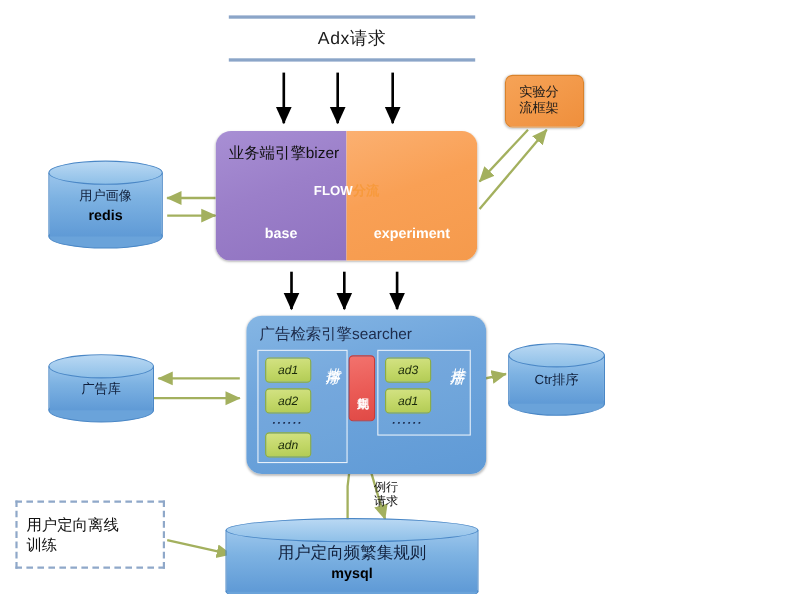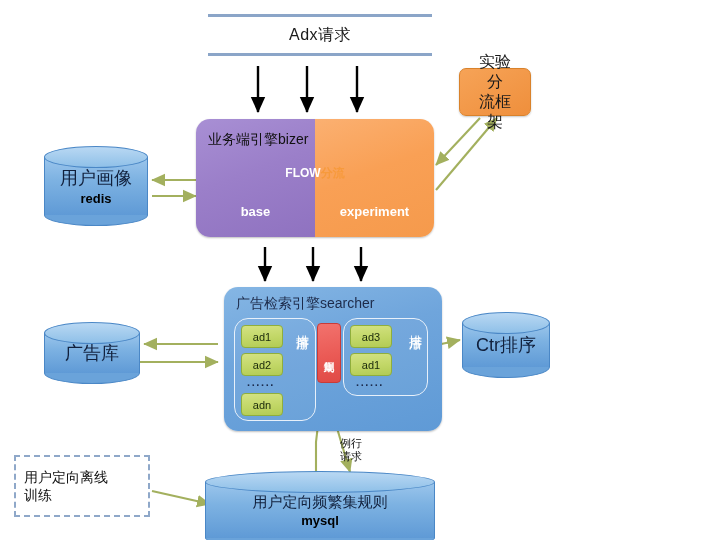--- a/index.html
+++ b/index.html
@@ -72,39 +72,40 @@
 
   
   #exp-frame {
     left: 459px; top: 68px; width: 72px; height: 48px;
     background: linear-gradient(150deg,#f6a357 0%, #ef8f3c 100%);
     border: 1px solid #d9822b; border-radius: 7px;
     display: flex; align-items: center; justify-content: center;
     box-shadow: 0 1px 2px rgba(0,0,0,.22);
   }
   #exp-frame .txt {
-    font-size: 16px; color: #1a1a1a; line-height: 1.25;
-    text-align: center; width: 46px;
+    font-size: 12px; color: #1a1a1a; line-height: 1.25;
+    width: 46px; font-family: Liberation Mono, monospace;
   }
 
   
   #searcher-box {
     left: 224px; top: 287px; width: 218px; height: 144px;
     background: linear-gradient(165deg,#85b6e4 0%, #6fa5dc 40%, #5f9ad6 100%);
     border-radius: 14px;
     box-shadow: 0 1px 2px rgba(0,0,0,.25);
   }
   #searcher-title {
     position: absolute; left: 12px; top: 8px;
     font-size: 14px; color: #1d2b4a; white-space: nowrap;
   }
   .panel {
     position: absolute;
-    border: 1px solid #e7f0fa; border-radius: 14px;
+    border: 1px solid #e7f0fa; border-radius: 0;
     background: rgba(255,255,255,0.045);
+    font-style: italic;
   }
   #panel-pre  { left: 10px; top: 31px; width: 80px; height: 101px; }
   #panel-post { left: 119px; top: 31px; width: 83px; height: 76px; }
   .ad-chip {
     position: absolute; left: 6px; width: 40px; height: 21px;
     background: linear-gradient(175deg,#d3e283 0%, #c2d767 55%, #b2cb55 100%);
     border: 1px solid #8fae3c; border-radius: 4px;
     display: flex; align-items: center; justify-content: center;
     font-size: 11px; color: #1b2a0b;
   }
@@ -148,21 +149,21 @@
     background: #6aa3da;
     border: 1px solid #4a87c6;
     box-sizing: border-box;
   }
   .cyl .label {
     position: absolute; left: 0; right: 0; top: 0; bottom: 0;
     display: flex; flex-direction: column;
     align-items: center; justify-content: center;
     z-index: 4; text-align: center;
   }
-  .cyl .l1 { font-size: 18px; color: #11203c; }
+  .cyl .l1 { font-size: 12px; color: #11203c; }
   .cyl .l2 { font-size: 13px; color: #000000; font-weight: bold; margin-top: 1px; }
 
   #cyl-redis   { left: 44px;  top: 146px; width: 104px; height: 80px; }
   #cyl-adlib   { left: 44px;  top: 322px; width: 96px;  height: 62px; }
   #cyl-ctr     { left: 462px; top: 312px; width: 88px;  height: 66px; }
   #cyl-mysql   { left: 205px; top: 471px; width: 230px; height: 78px; }
   #cyl-mysql .l1 { font-size: 15px; }
   #cyl-mysql .l2 { font-size: 13px; }
 
   

